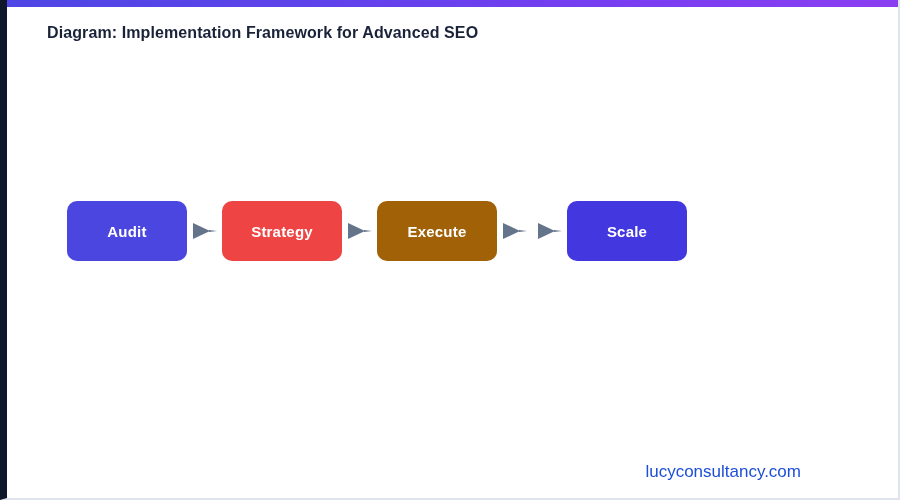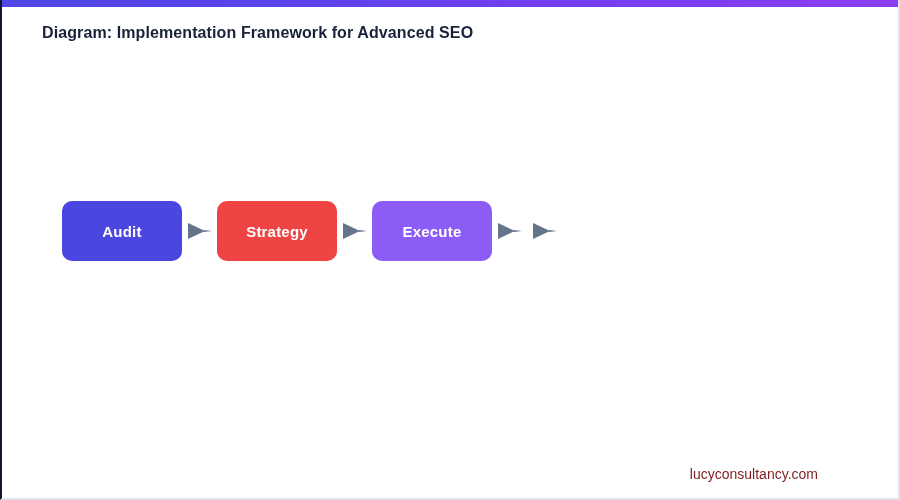--- a/index.html
+++ b/index.html
@@ -10,21 +10,21 @@
   body {
     font-family: "Liberation Sans", sans-serif;
   }
 
   .canvas {
     position: relative;
     width: 900px;
     height: 500px;
     background: #ffffff;
     box-sizing: border-box;
-    border-left: 2px solid #0f172a;
+    border-left: 7px solid #0f172a;
     border-right: 2px solid #dfe3ee;
     border-bottom: 2px solid #dfe3ee;
     overflow: hidden;
   }
 
   .accent-bar {
     position: absolute;
     top: 0;
     left: 0;
     width: 900px;
@@ -76,24 +76,24 @@
     align-items: center;
     justify-content: center;
   }
 
   .connector svg {
     display: block;
   }
 
   .footer-url {
     position: absolute;
-    right: 80px;
+    right: 97px;
     bottom: 16px;
-    font-size: 14px;
-    color: #7f1d1d;
+    font-size: 17px;
+    color: #1d4ed8;
     white-space: nowrap;
   }
 </style>
 </head>
 <body>
 
 <div class="canvas">
 
   <div class="accent-bar"></div>
 
@@ -120,21 +120,21 @@
 
     <div class="connector">
       <span>
         <svg width="26" height="20" viewBox="0 0 26 20" aria-hidden="true">
           <polygon points="1,2 18,10 1,18" fill="#64748b"></polygon>
           <polygon points="17,9 25,10 17,11" fill="#64748b"></polygon>
         </svg>
       </span>
     </div>
 
-    <div class="node" style="background:#8b5cf6">
+    <div class="node" style="background:#a16207">
       <span class="node-label">Execute</span>
     </div>
 
     <div class="connector">
       <span>
         <svg width="26" height="20" viewBox="0 0 26 20" aria-hidden="true">
           <polygon points="1,2 18,10 1,18" fill="#64748b"></polygon>
           <polygon points="17,9 25,10 17,11" fill="#64748b"></polygon>
         </svg>
       </span>
@@ -143,18 +143,21 @@
 
     <div class="connector">
       <span>
         <svg width="26" height="20" viewBox="0 0 26 20" aria-hidden="true">
           <polygon points="1,2 18,10 1,18" fill="#64748b"></polygon>
           <polygon points="17,9 25,10 17,11" fill="#64748b"></polygon>
         </svg>
       </span>
     </div>
 
+    <div class="node" style="background:#4338e0">
+      <span class="node-label">Scale</span>
+    </div>
 
   </div>
 
   <div class="footer-url">lucyconsultancy.com</div>
 
 </div>
 
 </body></html>

